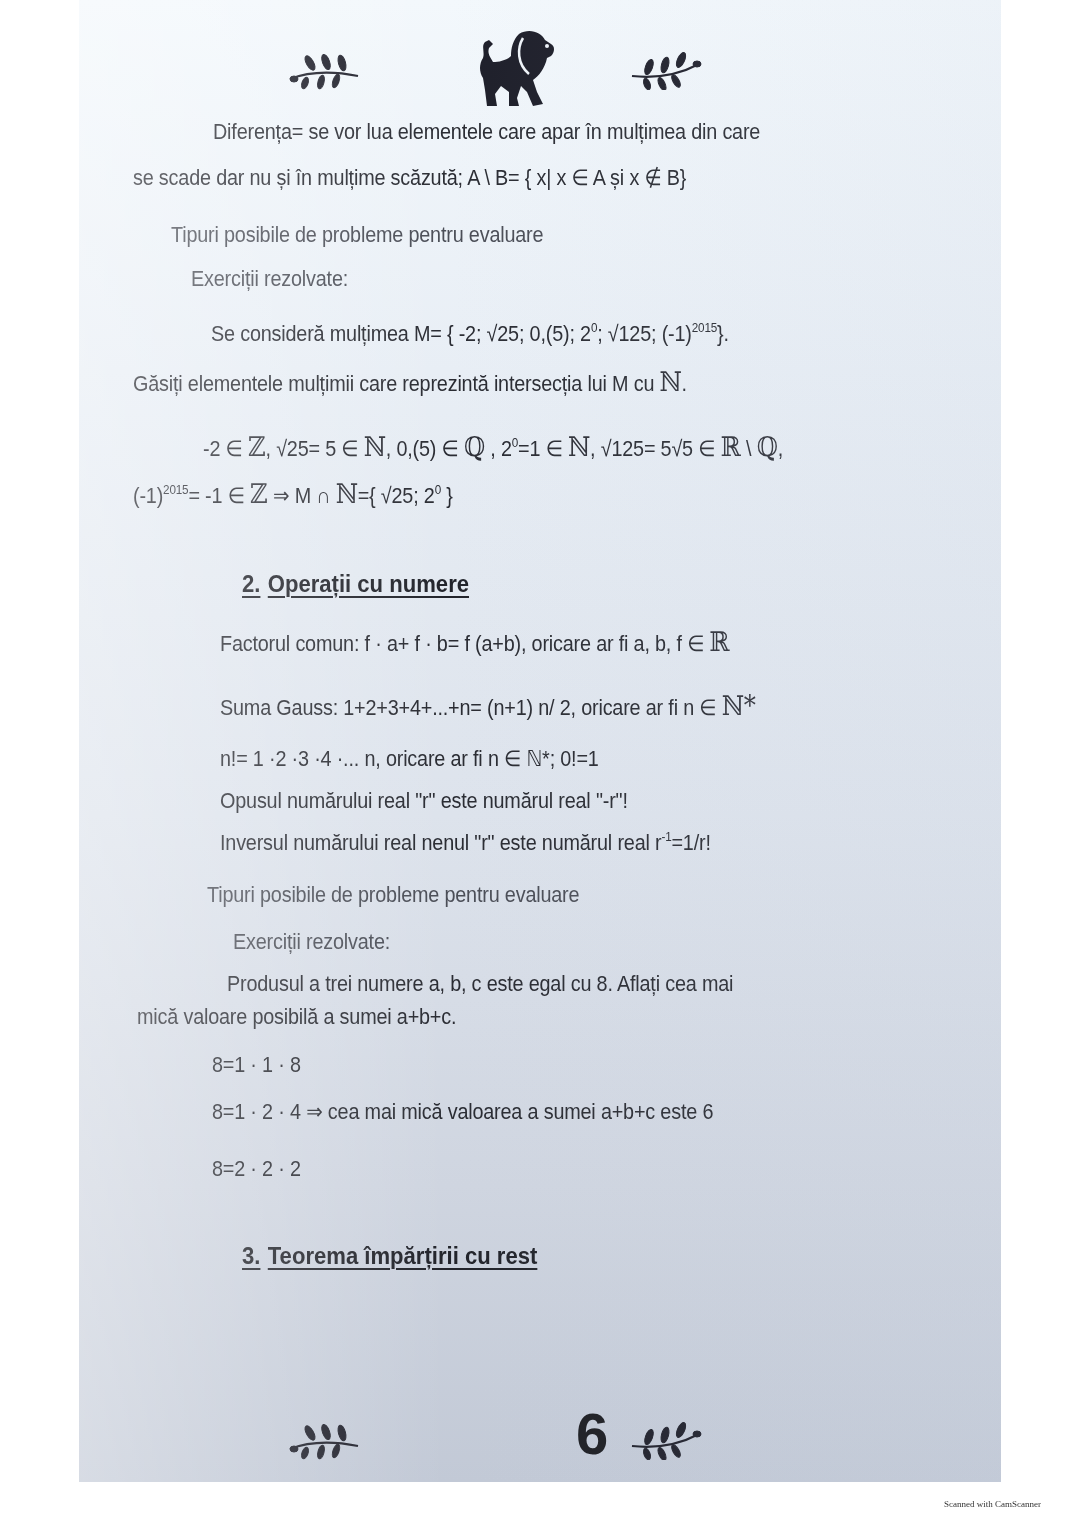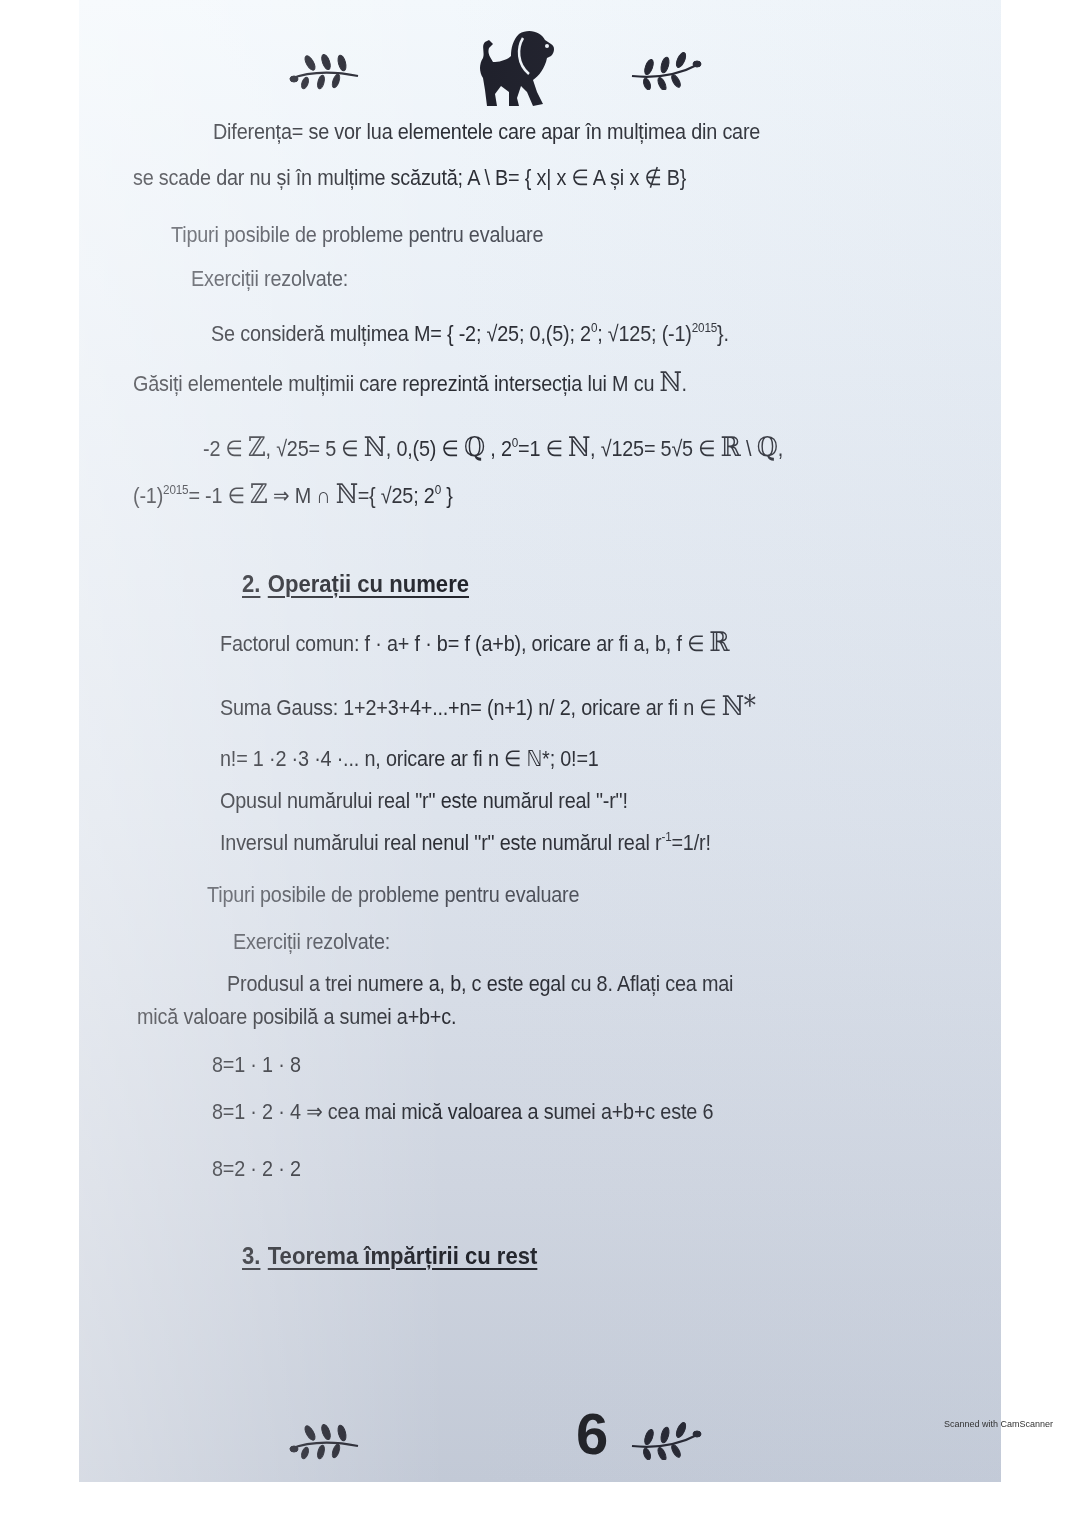--- a/index.html
+++ b/index.html
@@ -65,24 +65,24 @@
       left: 497px;
       top: 1400px;
       font-size: 58px;
       font-weight: bold;
       color: #1c1d22;
       font-family: "Liberation Sans", sans-serif;
     }
     .watermark {
       position: absolute;
       left: 944px;
-      top: 1419px;
+      top: 1499px;
       font-size: 9px;
       color: #333;
-      font-family: Liberation Sans, sans-serif;
+      font-family: Liberation Serif, serif;
       white-space: nowrap;
     }
   </style>
 </head>
 <body>
 
 <div class="page">
 
   <svg class="ornament" style="left:209px; top:50px;" width="75" height="40" viewBox="0 0 75 40">
     <g fill="#1e1f2a" stroke="#1e1f2a">

